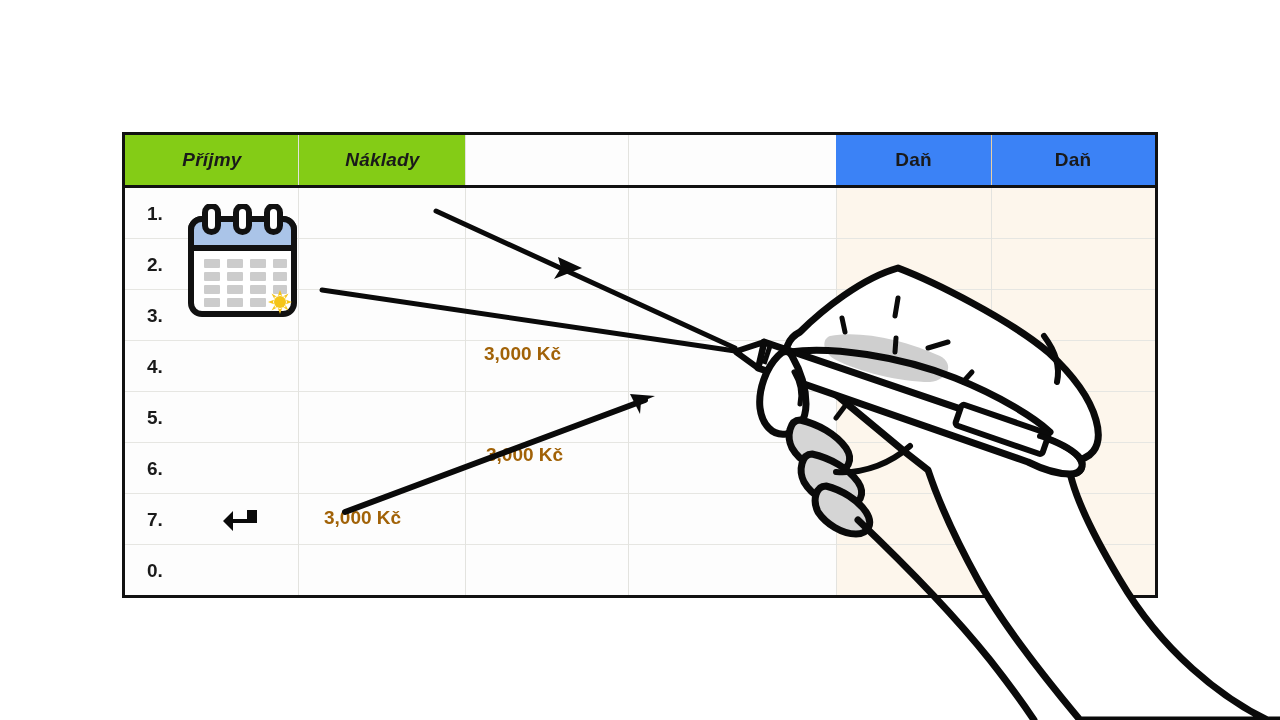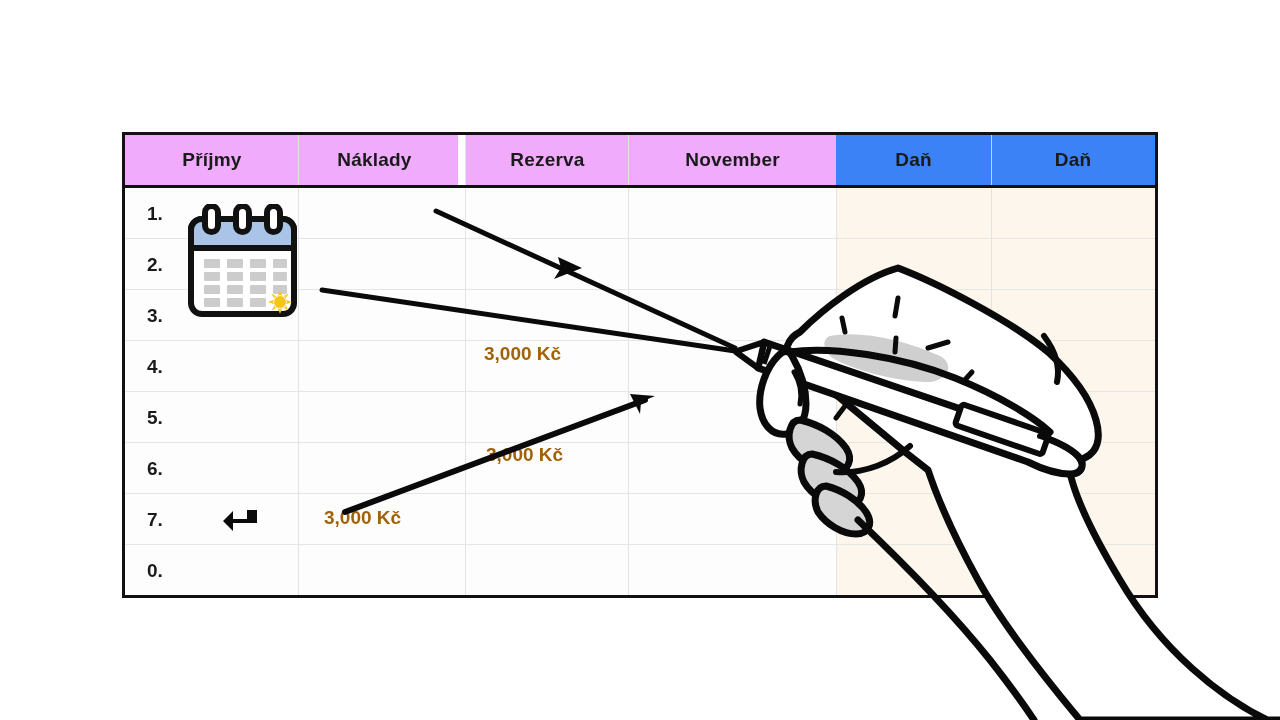--- a/index.html
+++ b/index.html
@@ -48,21 +48,21 @@
     height: 50px;
     display: flex;
     align-items: center;
     justify-content: center;
     font-size: 19px;
     font-weight: bold;
     color: #1a1a1a;
     letter-spacing: .2px;
     box-sizing: border-box;
   }
-  .header-cell.plain { background: #f0abfc; }
+  .header-cell.plain { background: #84cc16; font-style: italic; }
   .header-cell.tax   { background: #3b82f6; }
 
   .body-area {
     position: absolute;
     left: 0;
     top: 53px;
     right: 0;
     bottom: 0;
     z-index: 1;
   }
@@ -182,23 +182,21 @@
     </div>
 
     <div class="vline" style="left:173px;"></div>
     <div class="vline" style="left:340px;"></div>
     <div class="vline" style="left:503px;"></div>
     <div class="vline" style="left:711px;"></div>
     <div class="vline" style="left:866px;"></div>
 
     <div class="header-row">
       <div class="header-cell plain" style="left:0px;   width:174px;">Příjmy</div>
-      <div class="header-cell plain" style="left:166px; width:167px;">Náklady</div>
-      <div class="header-cell plain" style="left:341px; width:163px;">Rezerva</div>
-      <div class="header-cell plain" style="left:504px; width:207px;">November</div>
+      <div class="header-cell plain" style="left:174px; width:167px;">Náklady</div>
       <div class="header-cell tax" style="left:711px; width:155px;">Daň</div>
       <div class="header-cell tax" style="left:866px; width:164px;">Daň</div>
       <div class="vline" style="left:173px; top:0; bottom:0;"></div>
       <div class="vline" style="left:340px; top:0; bottom:0;"></div>
       <div class="vline" style="left:503px; top:0; bottom:0;"></div>
       <div class="vline" style="left:866px; top:0; bottom:0; background:#e8cfa4;"></div>
     </div>
   </div>
 
   <svg id="calendar" viewBox="0 0 117 117">

